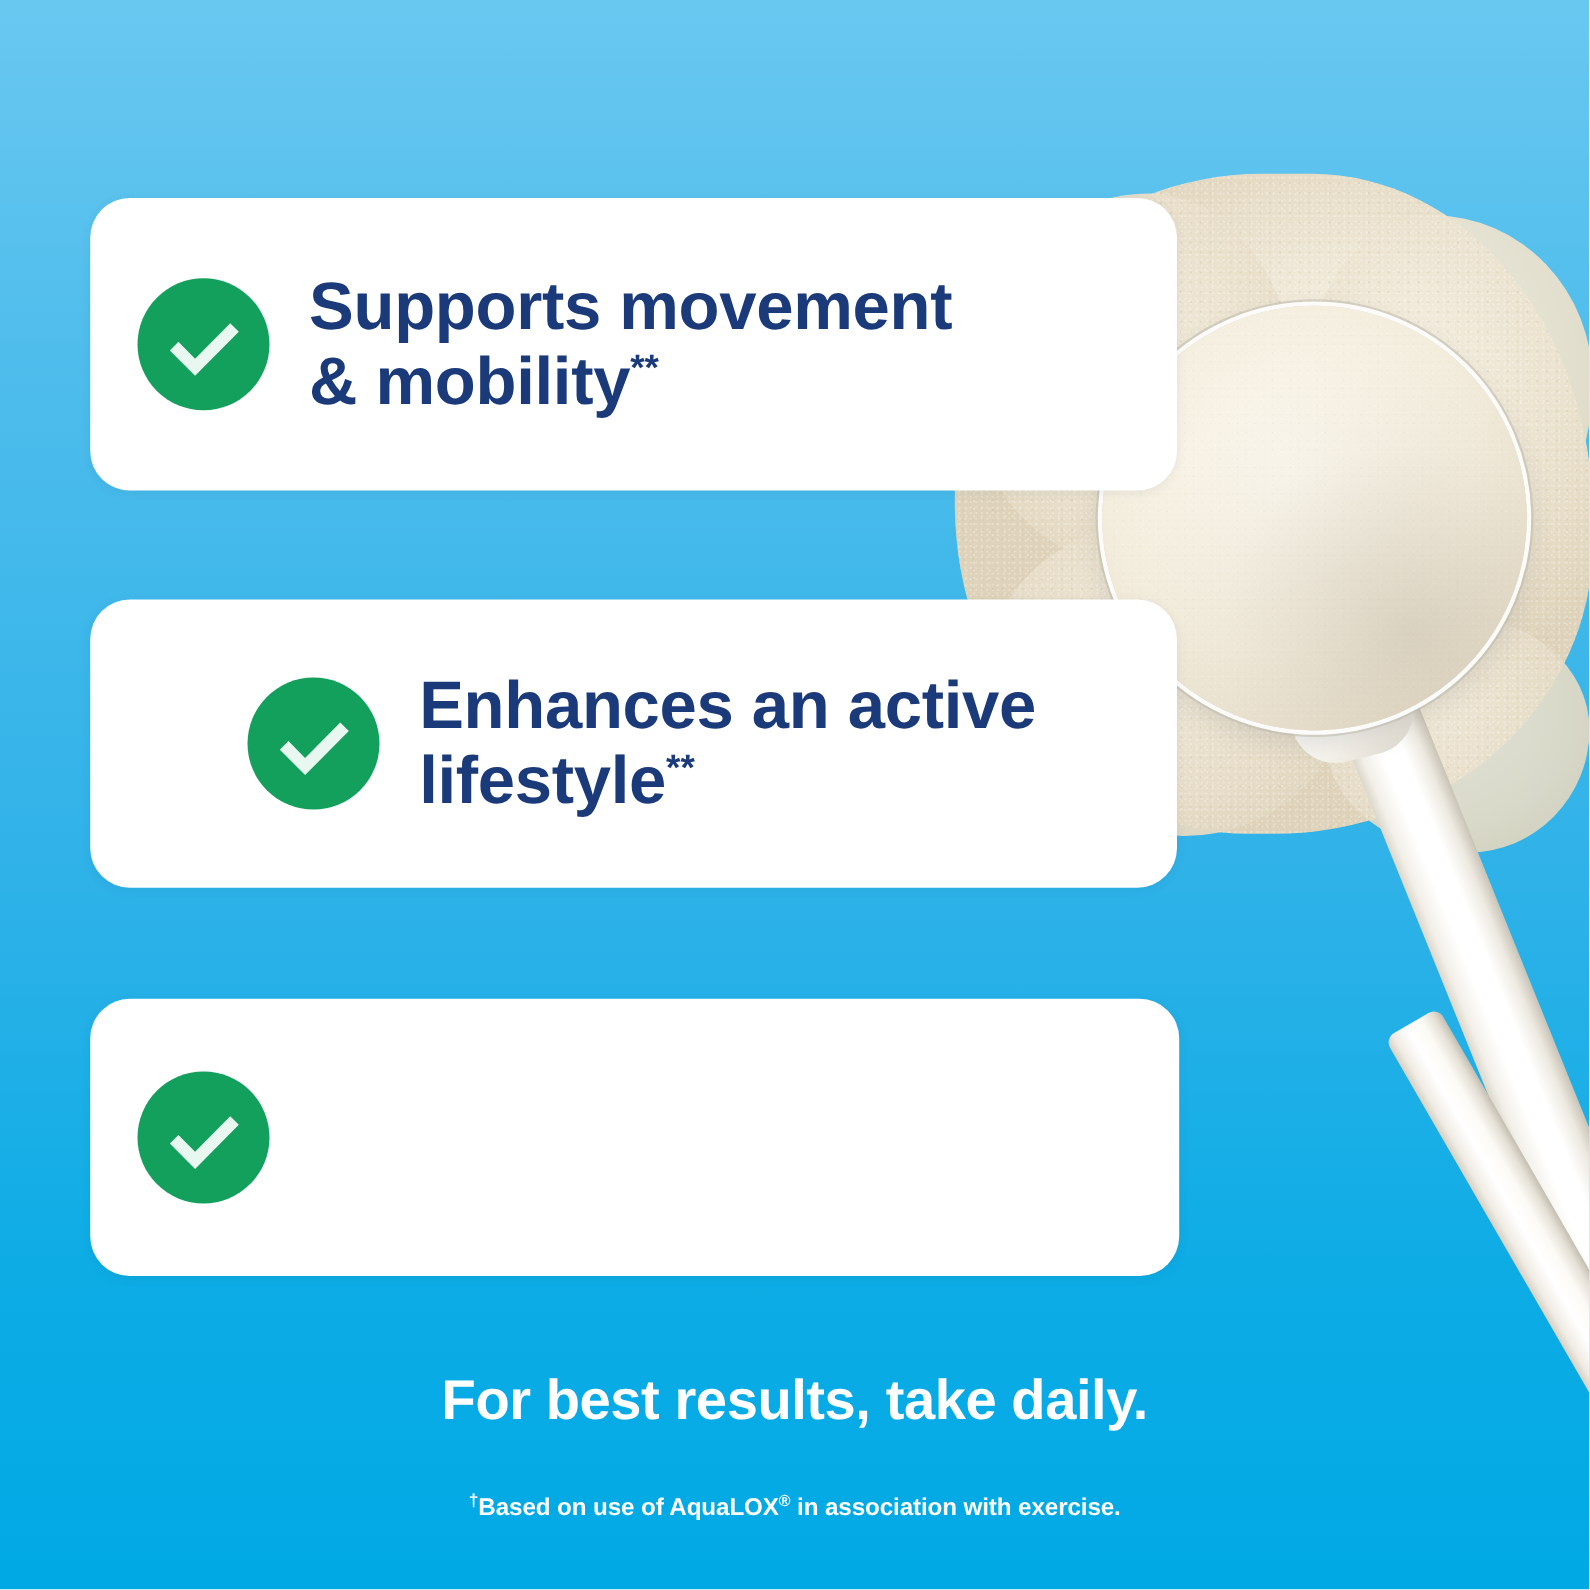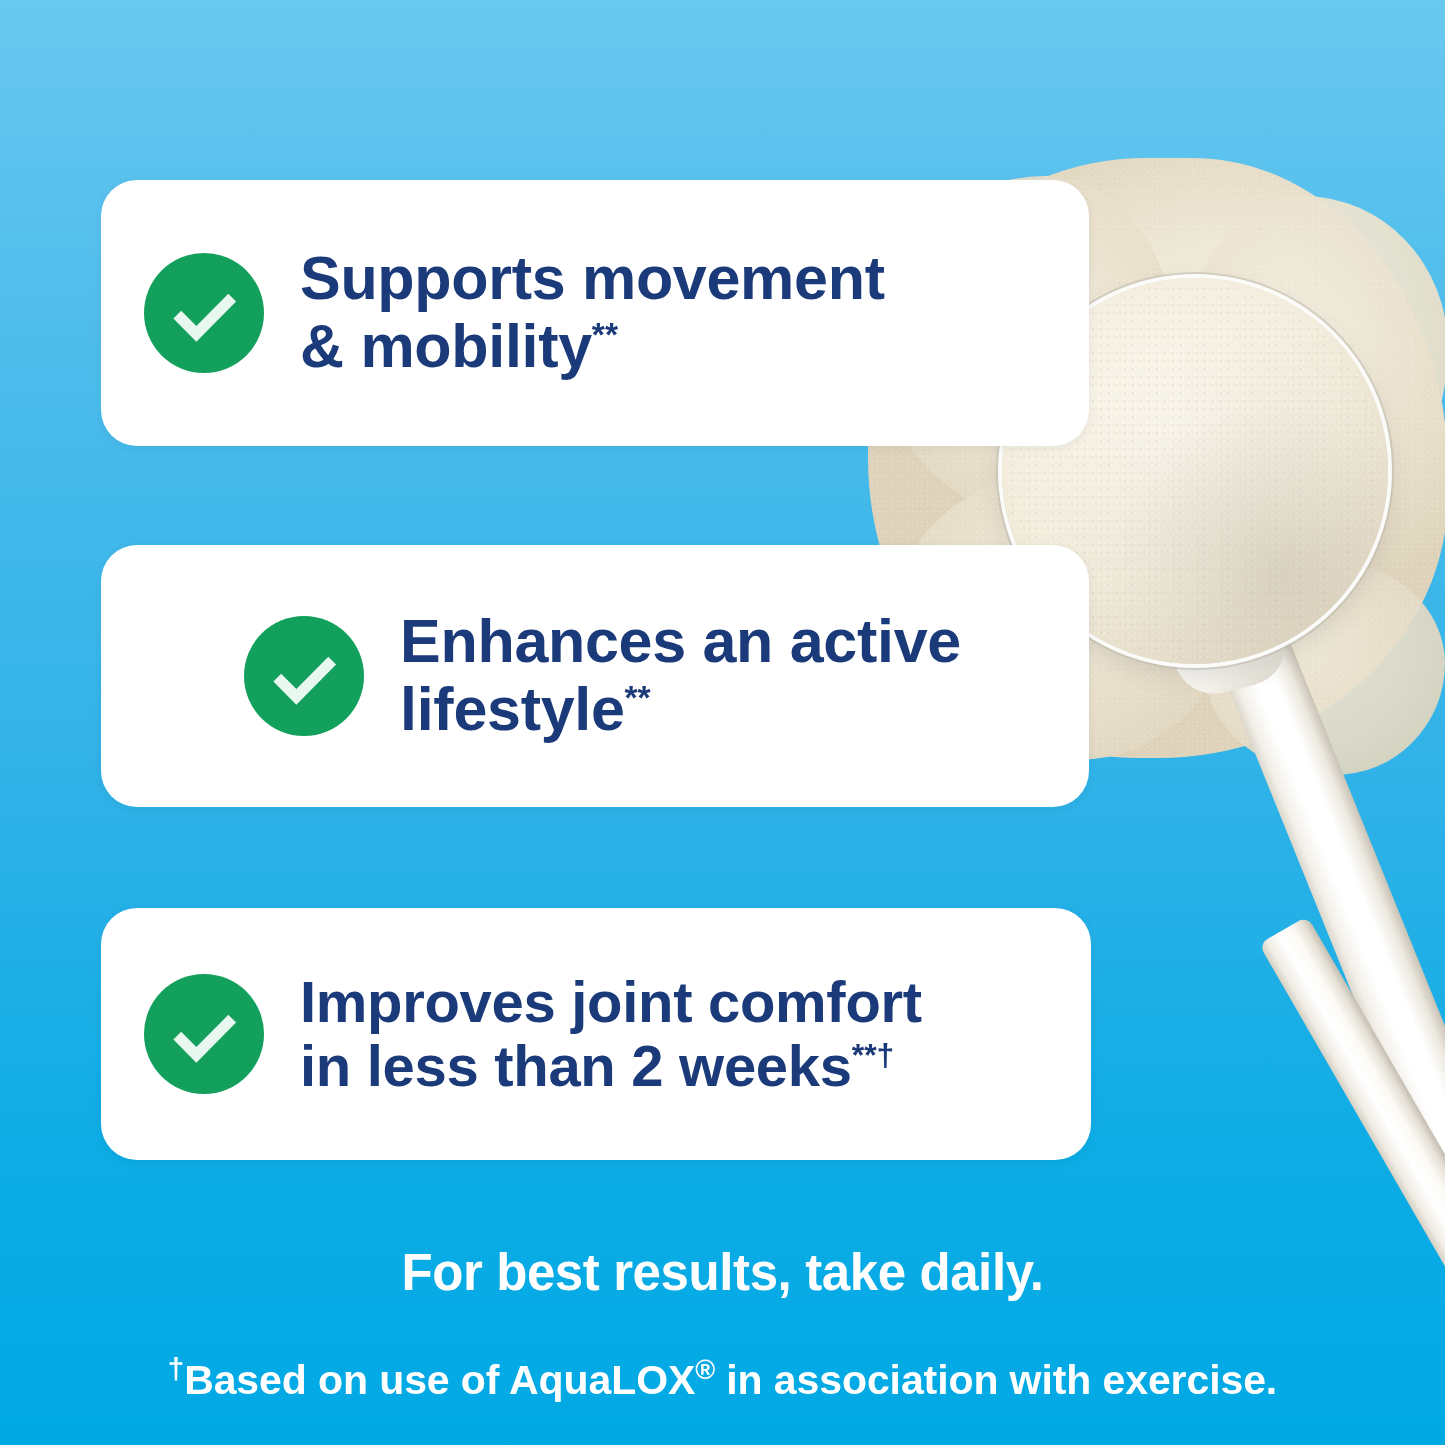--- a/index.html
+++ b/index.html
@@ -165,21 +165,20 @@
 
   
   .card {
     position: absolute;
     z-index: 3;
     background: #FFFFFF;
     border-radius: 36px;
     display: flex;
     align-items: center;
     box-shadow: 0 2px 10px rgba(0,60,90,0.07);
-    margin-left: 19px;
   }
   #card-1 { left: 82px; top: 180px;  width: 988px; height: 266px; }
   #card-2 { left: 82px; top: 545px;  width: 988px; height: 262px; justify-content: center; }
   #card-3 { left: 82px; top: 908px;  width: 990px; height: 252px; }
 
   .check-badge {
     flex: 0 0 auto;
     width: 120px;
     height: 120px;
     margin-left: 43px;
@@ -223,21 +222,21 @@
     letter-spacing: -0.4px;
   }
   .disclaimer {
     position: absolute;
     z-index: 4;
     left: 0;
     right: 0;
     top: 1357px;
     text-align: center;
     color: #FFFFFF;
-    font-size: 41px;
+    font-size: 22px;
     font-weight: bold;
     letter-spacing: -0.1px;
   }
   .disclaimer sup {
     font-size: 0.72em;
     vertical-align: super;
     line-height: 0;
   }
   .disclaimer .reg {
     font-size: 0.66em;
@@ -290,23 +289,19 @@
       <span>lifestyle</span><sup>**</sup>
     </div>
   </div>
 
   <div class="card" id="card-3">
     <div class="check-badge">
       <svg viewBox="0 0 24 24" aria-hidden="true">
         <path d="M20.1 5.6 9.45 16.35 4.4 11.25 1.8 13.85l7.65 7.7L22.7 8.2z" fill="#E8F7EF"></path>
       </svg>
     </div>
-    <div class="card-text">
-      <span>Improves joint comfort</span><br>
-      <span>in less than 2 weeks</span><sup>**†</sup>
-    </div>
   </div>
 
   <div class="tagline">For best results, take daily.</div>
 
   <div class="disclaimer"><sup>†</sup><span>Based on use of AquaLOX</span><span class="reg">®</span><span> in association with exercise.</span></div>
 
 </div>
 
 </body></html>

